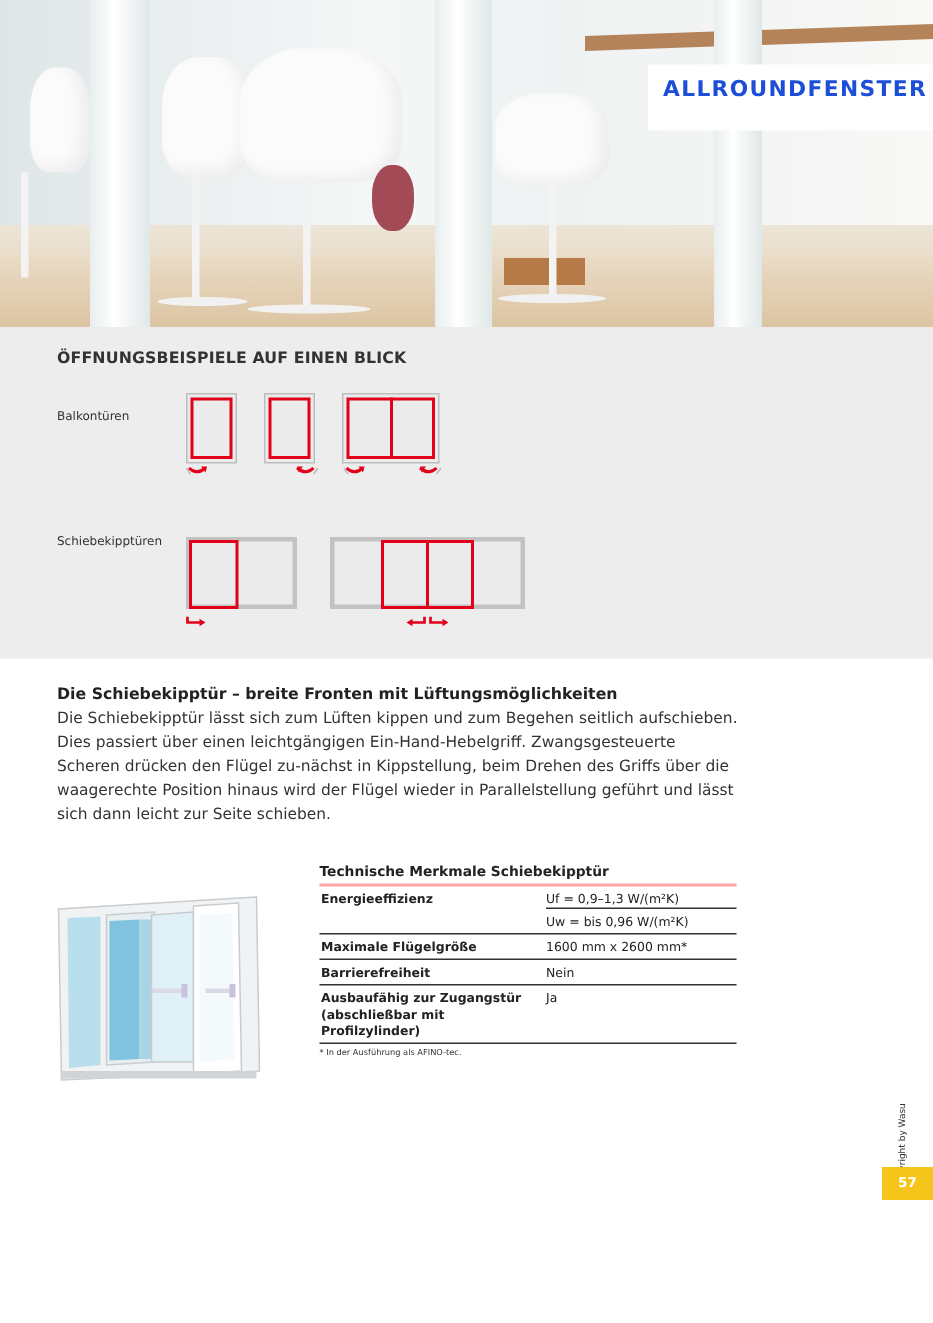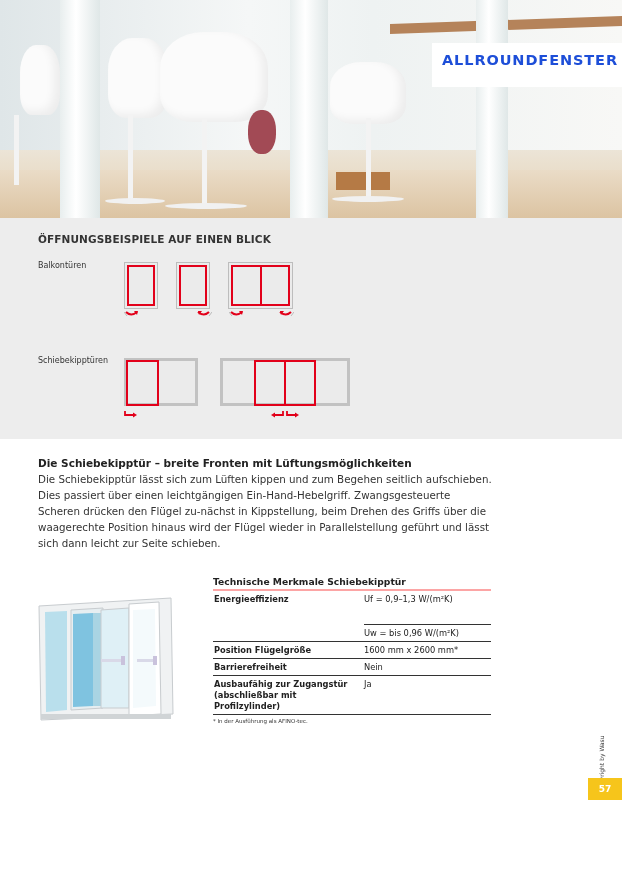--- a/index.html
+++ b/index.html
@@ -44,21 +44,21 @@
 
   
   .product { position: absolute; left: 37px; top: 596px; width: 138px; height: 128px; }
 
   
   .spec { position: absolute; left: 213px; top: 576px; width: 278px; }
   .spec-title { font-size: 9.2px; font-weight: bold; color: #222; padding-bottom: 2px; border-bottom: 2px solid #fca5a5; }
   .spec-row { display: flex; border-bottom: 1px solid #333; font-size: 8.3px; color: #222; }
   .spec-row .k { width: 151px; font-weight: bold; padding: 3px 0 2px 1px; line-height: 11px; }
   .spec-row .v { flex: 1; padding: 3px 0 2px 0; line-height: 11px; }
-  .spec-row .v .sub { border-bottom: 1px solid #333; padding-bottom: 19px; margin-bottom: 3px; }
+  .spec-row .v .sub { border-bottom: 1px solid #333; padding-bottom: 0; margin-bottom: 3px; }
   .spec-row .v .sub:last-child { border-bottom: none; margin-bottom: 0; padding-bottom: 0; }
   .spec-row.last { border-bottom: 1px solid #333; }
   .spec-foot { font-size: 5.5px; color: #333; margin-top: 3px; }
 
   
   .copyright { position: absolute; left: 598px; top: 800px; transform-origin: left top; transform: rotate(-90deg);
     font-size: 6px; color: #333; white-space: nowrap; }
   .page-num { position: absolute; left: 588px; top: 778px; width: 34px; height: 22px; background: #f6c51b;
     color: #ffffff; font-weight: bold; font-size: 9px; text-align: center; line-height: 22px; }
 </style>
@@ -85,21 +85,21 @@
   <div class="frame f1"></div>
   <div class="frame f2"></div>
   <div class="frame f3"></div>
 </div>
 <div class="tag-box"></div>
 <div class="tag-text">ALLROUNDFENSTER</div>
 
 <div class="gray"></div>
 <div class="sec-title">ÖFFNUNGSBEISPIELE AUF EINEN BLICK</div>
 
-<div class="row-label" style="top:261px;">Balkontüren</div>
+<div class="row-label" style="top:273px;">Balkontüren</div>
 <div class="row-label" style="top:356px;">Schiebekipptüren</div>
 
 <div class="win" style="left:124px;top:262px;width:34px;height:47px;">
   <div class="sash" style="left:2px;top:2px;width:28px;height:41px;"></div>
 </div>
 <div class="arrow" style="left:124px;top:310px;">
   <svg width="16" height="8" viewBox="0 0 16 8">
       <path d="M2 2 Q7 7 13 2" stroke="#e2001a" stroke-width="2" fill="none"></path>
       <path d="M10 1 L14 1 L13 5" fill="#e2001a"></path>
       <path d="M0 2 L3 6" stroke="#bbb" stroke-width="1"></path>
@@ -190,21 +190,21 @@
   <div class="spec-row">
     <div class="k">Energieeffizienz</div>
     <div class="v">
       <div class="sub">Uf = 0,9–1,3 W/(m²K)</div>
       <div class="sub">Uw = bis 0,96 W/(m²K)</div>
     </div>
   </div>
 
 
   <div class="spec-row">
-    <div class="k">Position Flügelgröße</div>
+    <div class="k">Maximale Flügelgröße</div>
     <div class="v">1600 mm x 2600 mm*</div>
   </div>
 
 
   <div class="spec-row">
     <div class="k">Barrierefreiheit</div>
     <div class="v">Nein</div>
   </div>
 
   <div class="spec-row last">

